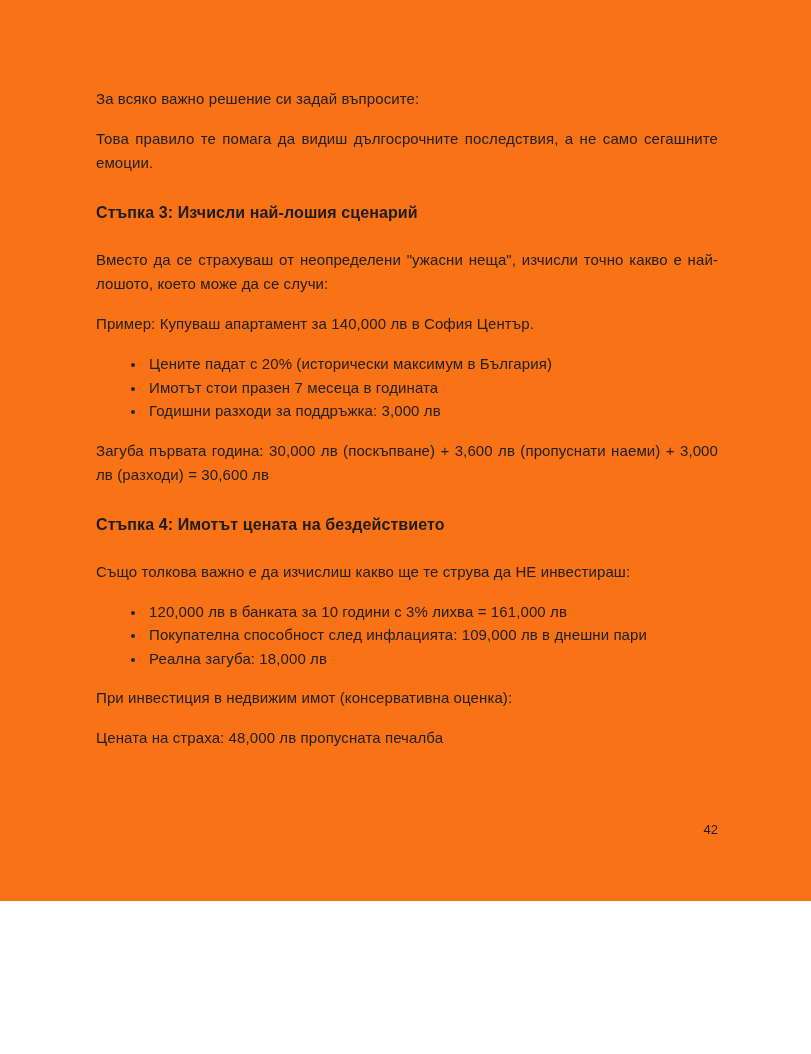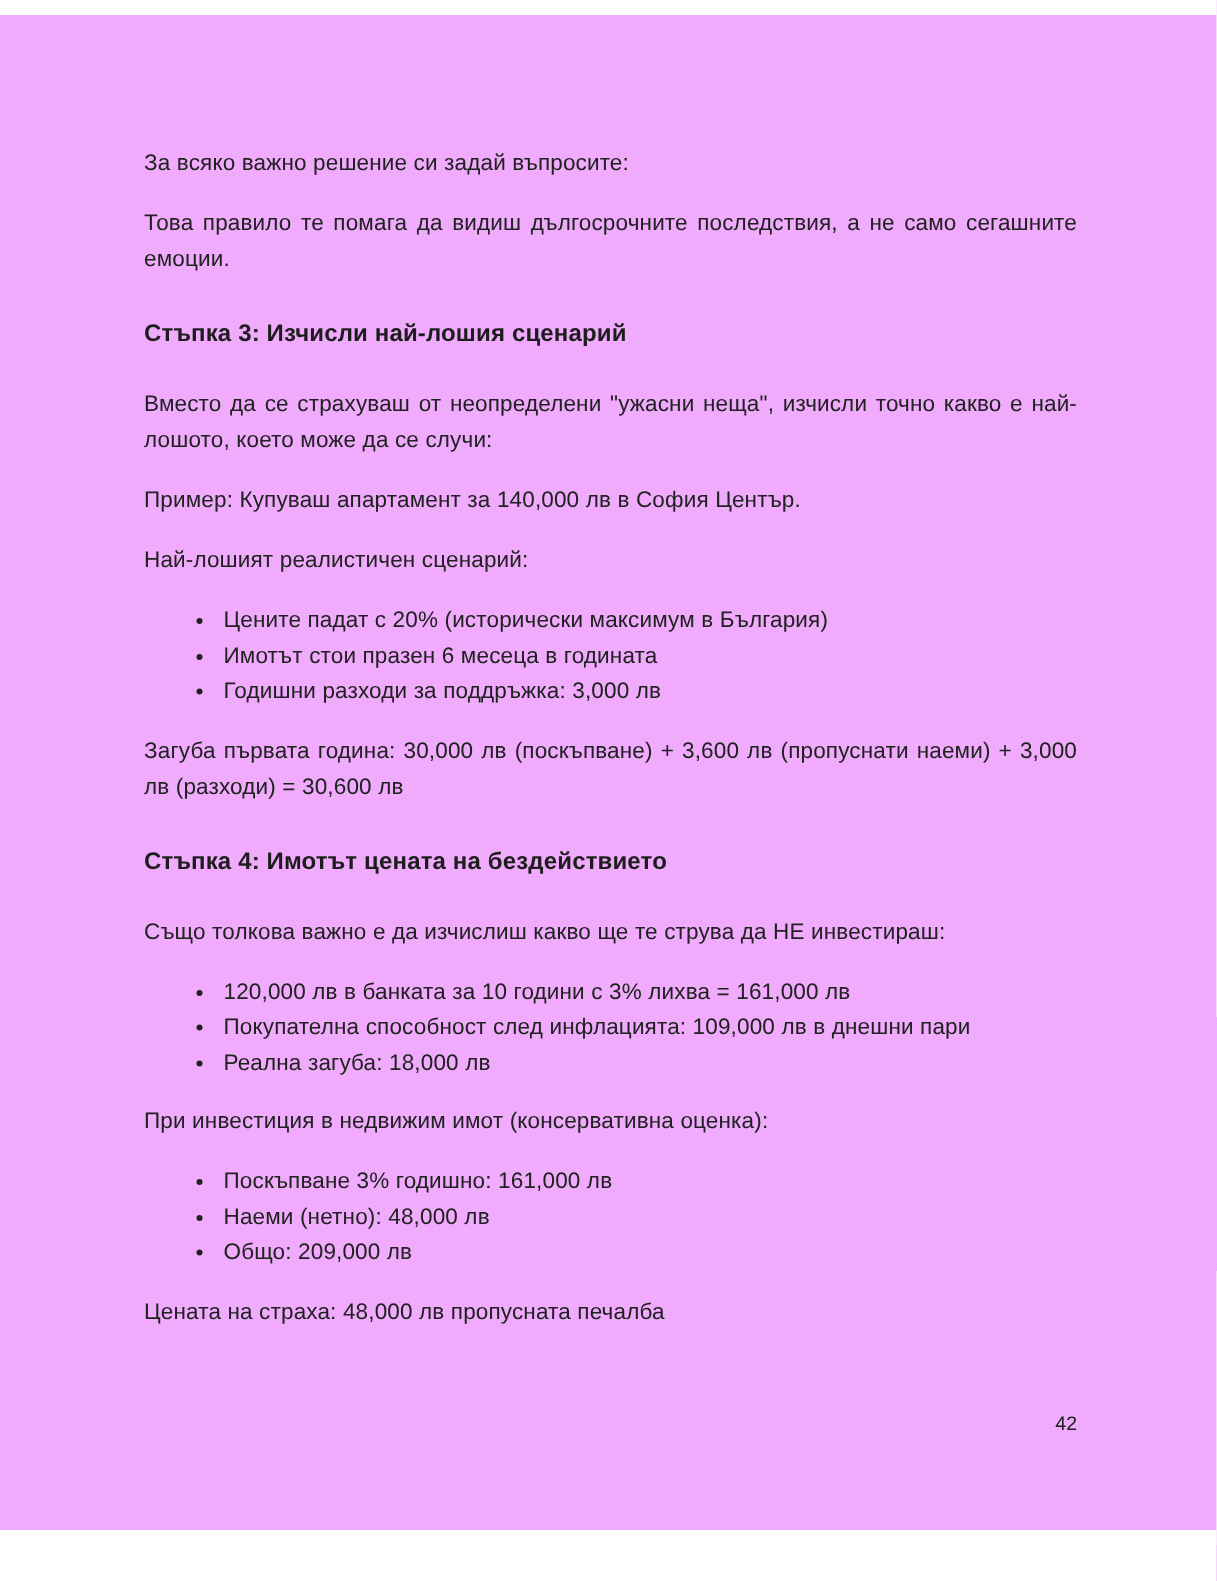--- a/index.html
+++ b/index.html
@@ -1,22 +1,22 @@
 <!DOCTYPE html>
 <html lang="bg"><head>
 <meta charset="utf-8">
 <style>
   * { box-sizing: border-box; }
   html, body { margin: 0; padding: 0; background: #ffffff; }
   .page {
     position: relative;
     width: 811px;
-    height: 1010px;
-    margin: 10px auto;
-    background: #f0abfc;
+    height: 901px;
+    margin: 0 auto;
+    background: #f97316;
     font-family: "Liberation Sans", "DejaVu Sans", sans-serif;
     color: #212121;
     overflow: hidden;
   }
   .content {
     position: absolute;
     top: 87px;
     left: 96px;
     right: 93px;
   }
@@ -68,48 +68,42 @@
 
 
     <p>Това правило те помага да видиш дългосрочните последствия, а не само сегашните емоции.</p>
 
     <h2>Стъпка 3: Изчисли най-лошия сценарий</h2>
 
     <p>Вместо да се страхуваш от неопределени "ужасни неща", изчисли точно какво е най-лошото, което може да се случи:</p>
 
     <p>Пример: Купуваш апартамент за 140,000 лв в София Център.</p>
 
-    <p>Най-лошият реалистичен сценарий:</p>
 
     <ul>
       <li>Цените падат с 20% (исторически максимум в България)</li>
-      <li>Имотът стои празен 6 месеца в годината</li>
+      <li>Имотът стои празен 7 месеца в годината</li>
       <li>Годишни разходи за поддръжка: 3,000 лв</li>
     </ul>
 
     <p>Загуба първата година: 30,000 лв (поскъпване) + 3,600 лв (пропуснати наеми) + 3,000 лв (разходи) = 30,600 лв</p>
 
 
     <h2>Стъпка 4: Имотът цената на бездействието</h2>
 
     <p>Също толкова важно е да изчислиш какво ще те струва да НЕ инвестираш:</p>
 
 
     <ul>
       <li>120,000 лв в банката за 10 години с 3% лихва = 161,000 лв</li>
       <li>Покупателна способност след инфлацията: 109,000 лв в днешни пари</li>
       <li>Реална загуба: 18,000 лв</li>
     </ul>
 
     <p>При инвестиция в недвижим имот (консервативна оценка):</p>
 
-    <ul>
-      <li>Поскъпване 3% годишно: 161,000 лв</li>
-      <li>Наеми (нетно): 48,000 лв</li>
-      <li>Общо: 209,000 лв</li>
-    </ul>
 
     <p>Цената на страха: 48,000 лв пропусната печалба</p>
 
   </div>
 
   <div class="page-number">42</div>
 </div>
 
 </body></html>

